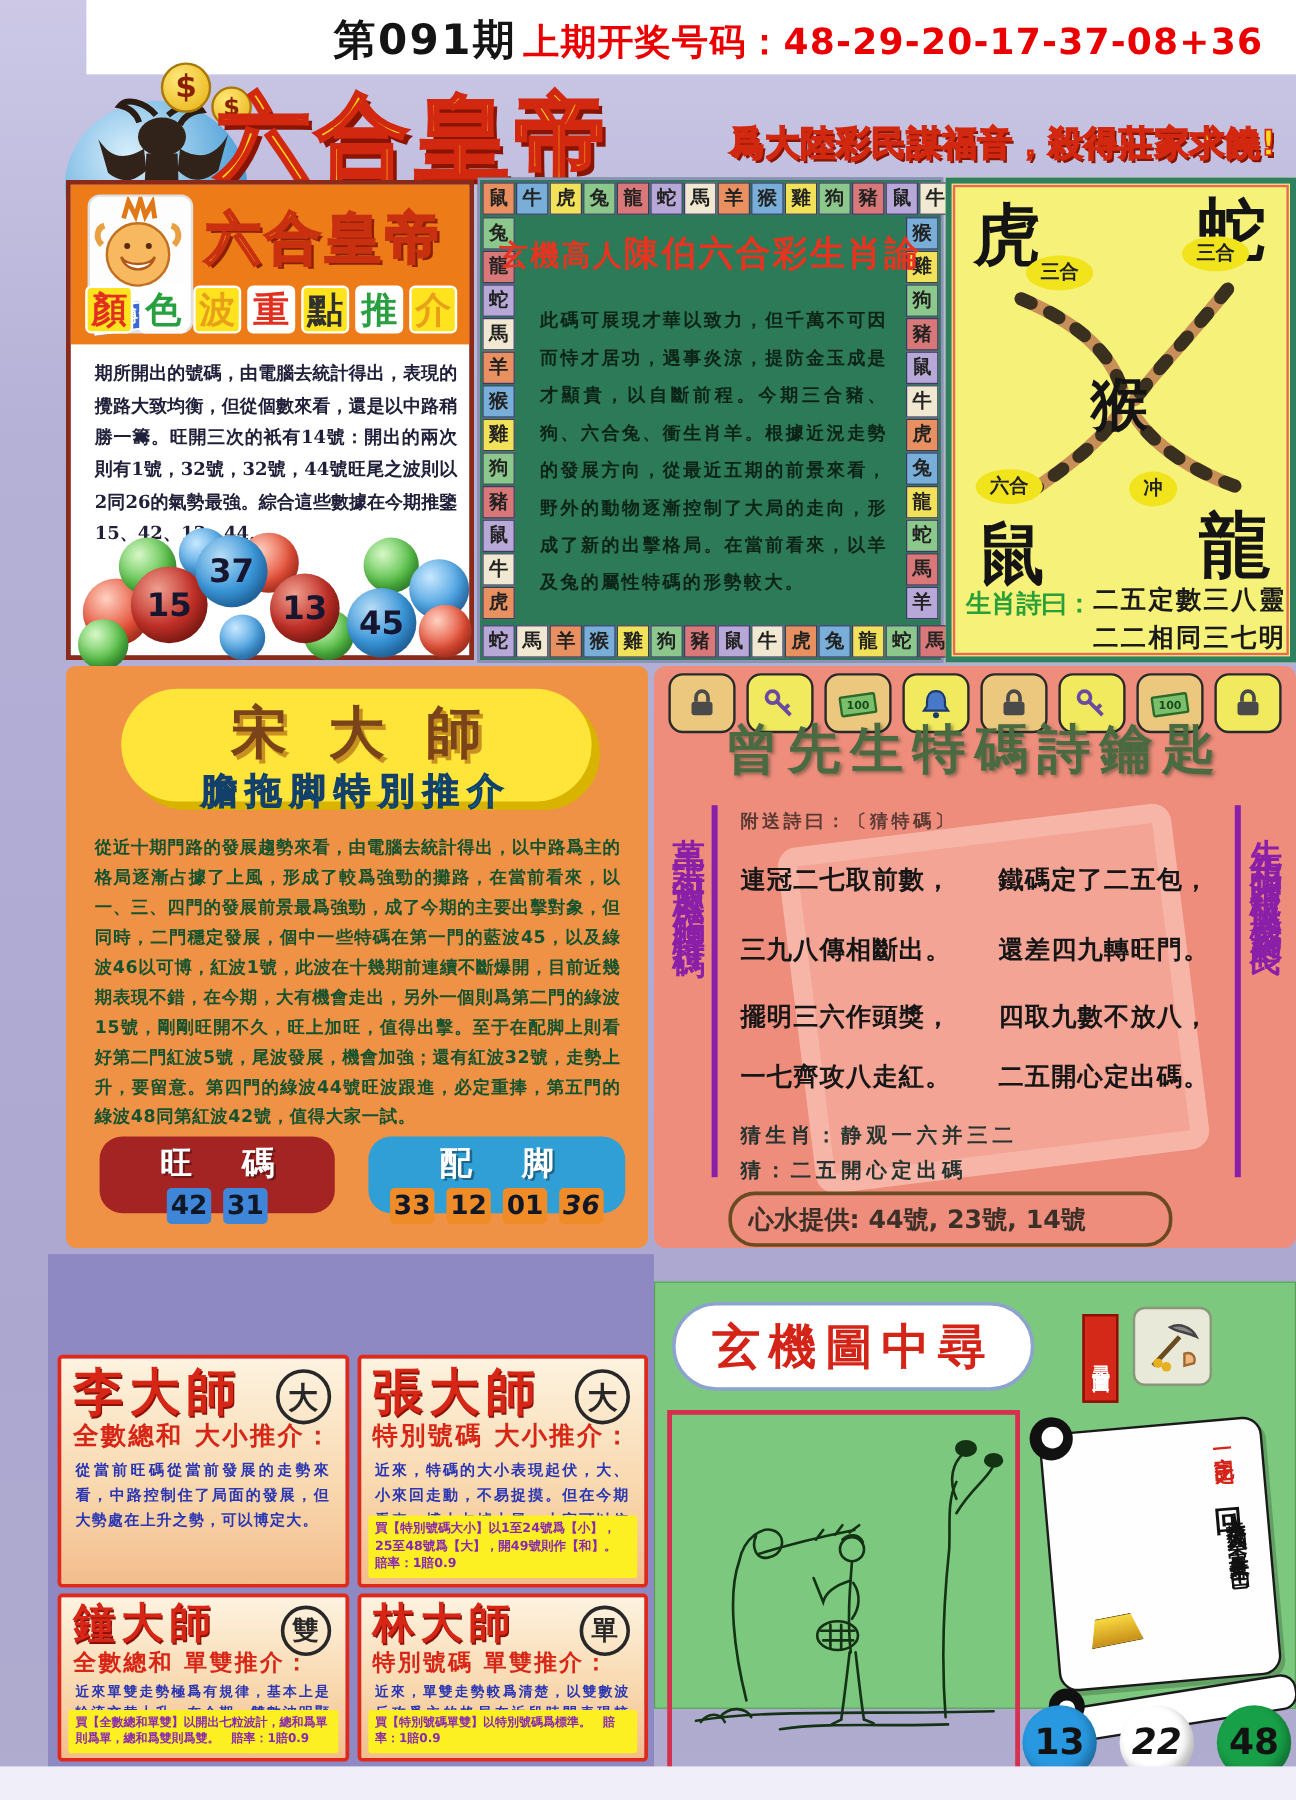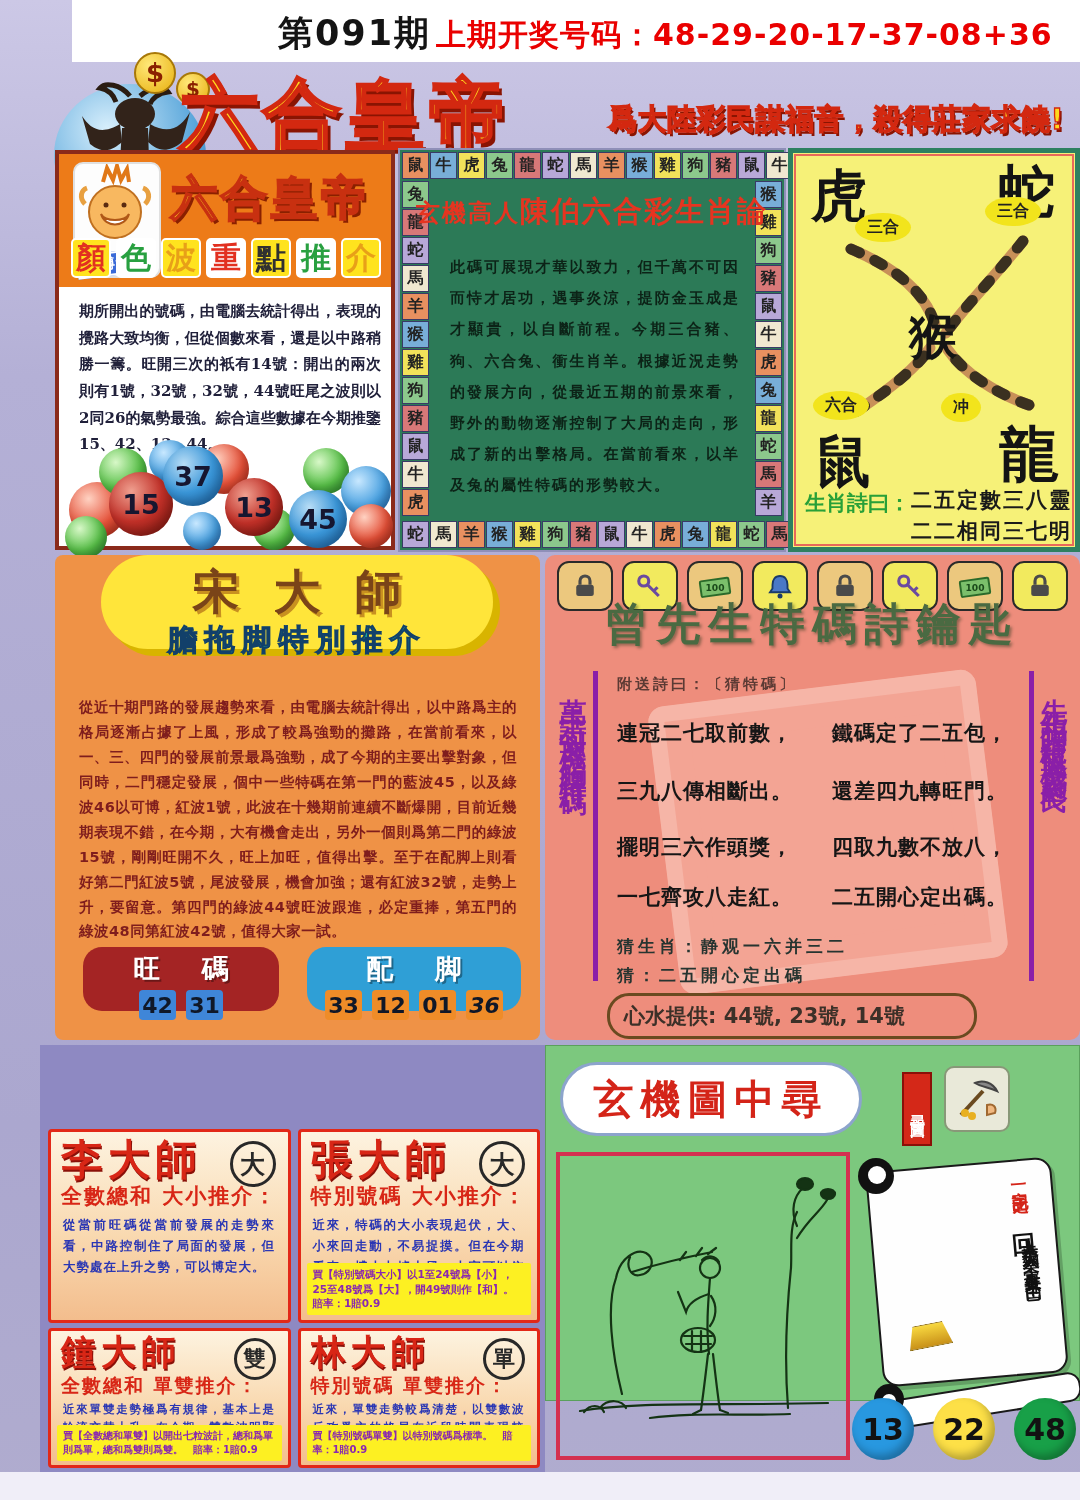--- a/index.html
+++ b/index.html
@@ -47,26 +47,26 @@
   line-height:2.08;letter-spacing:2px;text-align:justify}
 
 .ypanel{position:absolute;left:788px;top:148px;width:292px;height:404px;background:#f6f178;border:5px solid #2e8060;box-sizing:border-box}
 .ypanel-inner{position:absolute;inset:1px;border:2px solid #e8695a}
 .ycorner{position:absolute;font-weight:bold;color:#141414;font-family:"DejaVu Serif",serif}
 .yoval{position:absolute;background:#f2e41c;border-radius:50%;padding:4px 12px;font-size:16px;font-weight:bold;color:#222}
 .ypoem-label{position:absolute;left:12px;top:336px;font-size:21px;font-weight:bold;color:#28a038}
 .ypoem-line{position:absolute;font-size:21px;font-weight:bold;color:#1a1a1a;font-family:"DejaVu Serif",serif;letter-spacing:2px}
 
 .spanel{position:absolute;left:55px;top:555px;width:485px;height:485px;background:#ef9246;border-radius:8px}
-.sbubble{position:absolute;left:46px;top:0;width:392px;height:94px;background:#ffe53a;border-radius:58px;box-shadow:7px 7px 0 #d8b400}
+.sbubble{position:absolute;left:46px;top:19px;width:392px;height:94px;background:#ffe53a;border-radius:58px;box-shadow:7px 7px 0 #d8b400}
 .sbubble-title{margin-top:6px;text-align:center;font-size:47px;font-weight:bold;color:#7a4418;
   letter-spacing:34px;text-indent:34px;text-shadow:3px 3px 0 #c89020}
 .sbubble-sub{text-align:center;font-size:30px;font-weight:bold;color:#16a89a;letter-spacing:7px;
   -webkit-text-stroke:1px #12406a;margin-top:-4px}
-.sbody{position:absolute;left:24px;top:140px;width:438px;font-size:14.5px;font-weight:bold;color:#7f1d1d;
+.sbody{position:absolute;left:24px;top:140px;width:438px;font-size:14.5px;font-weight:bold;color:#14532d;
   line-height:1.72;text-align:justify;letter-spacing:0.5px}
 .sbox{position:absolute;top:392px;height:64px;border-radius:19px}
 .sbox-red{left:28px;width:196px;background:#a42424}
 .sbox-blue{left:252px;width:214px;background:#2f9fd6}
 .sbox-label{text-align:center;color:#fff;font-size:27px;font-weight:bold;letter-spacing:16px;text-indent:16px;
   margin-top:4px;text-shadow:2px 2px 0 rgba(0,0,0,.35)}
 .sbox-nums{display:flex;justify-content:center;gap:10px;margin-top:3px}
 .snum{width:37px;height:30px;display:flex;align-items:center;justify-content:center;font-size:22px;
   font-weight:bold;color:#101828;border-radius:4px}
 
@@ -104,21 +104,21 @@
 .mbody{position:absolute;left:12px;top:82px;width:212px;font-size:12.5px;font-weight:bold;color:#2a36b4;line-height:1.68;
   text-align:justify;letter-spacing:1px}
 .mfine{position:absolute;left:6px;right:6px;bottom:5px;background:#fdf022;padding:4px 6px;font-size:10.5px;
   font-weight:bold;color:#8a28b0;line-height:1.4;border-radius:2px}
 .mbox.small .mname{font-size:35px;top:-2px}
 .mbox.small .msub{top:42px;font-size:19px}
 .mbox.small .mbody{top:70px;font-size:11.5px;line-height:1.55}
 .mbox.small .mbadge{width:42px;height:42px;font-size:22px;top:7px}
 .mbox.small .mfine{font-size:10px;bottom:4px}
 
-.tpanel{position:absolute;left:545px;top:1045px;width:535px;height:356px;background:#7cc87e;border:1px solid #5aa05c;box-sizing:border-box}
+.tpanel{position:absolute;left:545px;top:1068px;width:535px;height:356px;background:#7cc87e;border:1px solid #5aa05c;box-sizing:border-box}
 .tcloud{position:absolute;left:14px;top:16px;width:302px;height:74px;background:#ffffff;border:3px solid #8ca4cc;border-radius:40px;
   display:flex;align-items:center;justify-content:center;font-size:40px;font-weight:bold;color:#d42418;letter-spacing:7px;
   font-family:"DejaVu Serif",serif;box-sizing:border-box}
 .ttreasure{position:absolute;left:356px;top:26px;width:30px;height:74px;background:#d42818;border:2px solid #8a1008;color:#fff;
   writing-mode:vertical-rl;font-size:15px;font-weight:bold;letter-spacing:5px;display:flex;align-items:center;justify-content:center;box-sizing:border-box}
 .ticon{position:absolute;left:398px;top:20px;width:66px;height:66px;border-radius:10px;background:#e9e9d9;border:2px solid #889878;
   display:flex;align-items:center;justify-content:center;box-sizing:border-box}
 .tframe{position:absolute;left:10px;top:106px;width:294px;height:308px;border:4px solid #d43050;box-sizing:border-box}
 .tscroll{position:absolute;left:306px;top:112px;width:226px;height:262px}
 .tscroll-paper{position:absolute;left:22px;top:6px;width:182px;height:212px;background:#fefefe;border:2.5px solid #1a1a1a;
@@ -477,19 +477,19 @@
         <div class="tingot"></div>
       </div>
       <div class="curl" style="left:6px;top:0;width:36px;height:36px;background:#111"></div>
       <div class="curl" style="left:16px;top:8px;width:18px;height:18px;background:#fff"></div>
       <div class="tscroll-roll"></div>
       <div class="curl" style="left:22px;bottom:6px;width:30px;height:30px;background:#111"></div>
       <div class="curl" style="left:30px;bottom:12px;width:14px;height:14px;background:#fff"></div>
     </div>
     <div id="mystery-balls">
         <div class="tball" style="left: 306px; background: rgb(40, 152, 224);">13</div>
-        <div class="tball" style="left: 387px; background: #fde047;">22</div>
+        <div class="tball" style="left: 387px; background: #ffffff; font-style: italic;">22</div>
         <div class="tball" style="left: 468px; background: rgb(24, 160, 72);">48</div>
       </div>
   </div>
 
   <div class="bstrip"></div>
 </div>
 
 </body></html>

